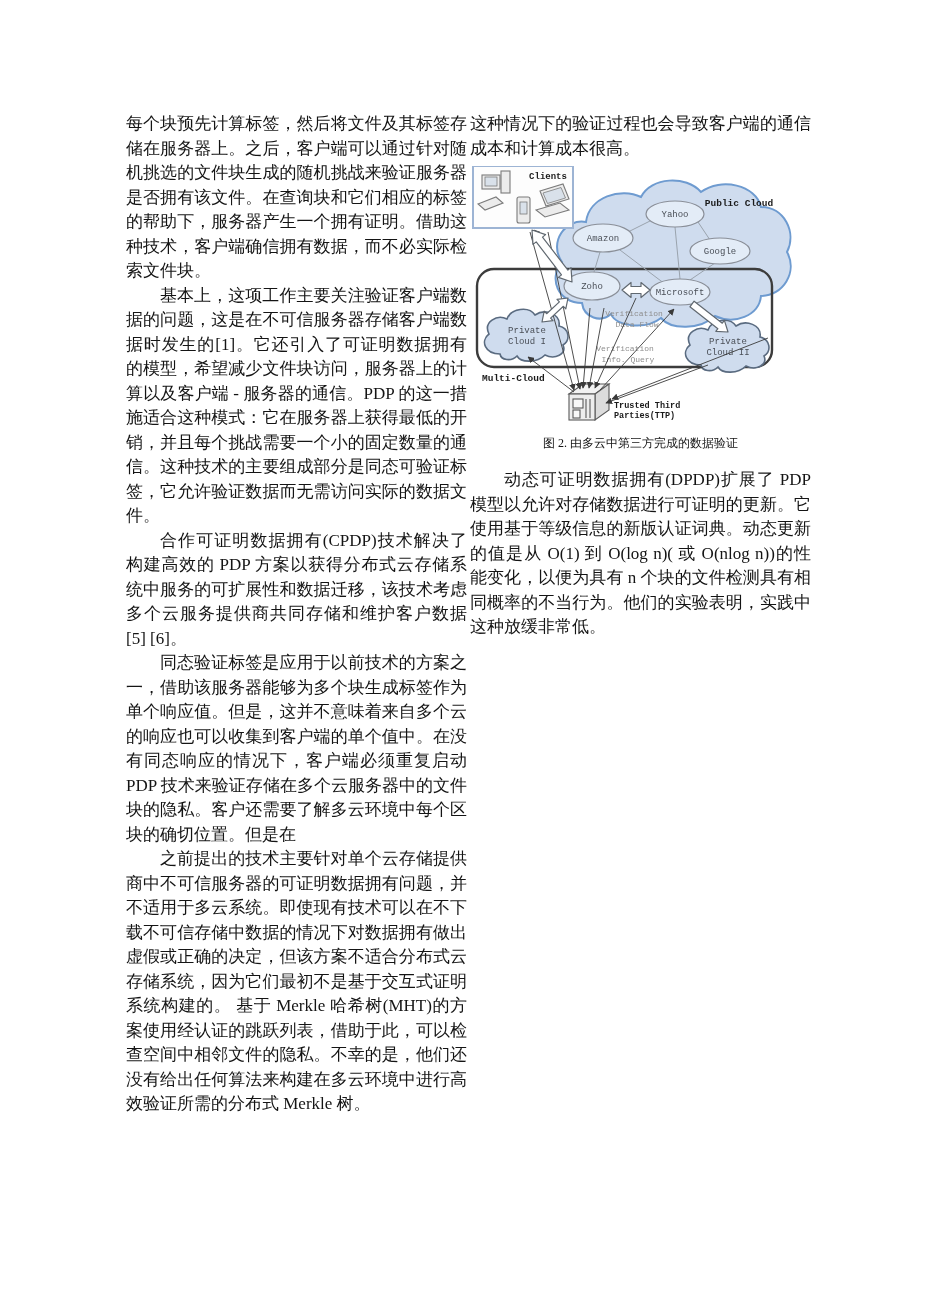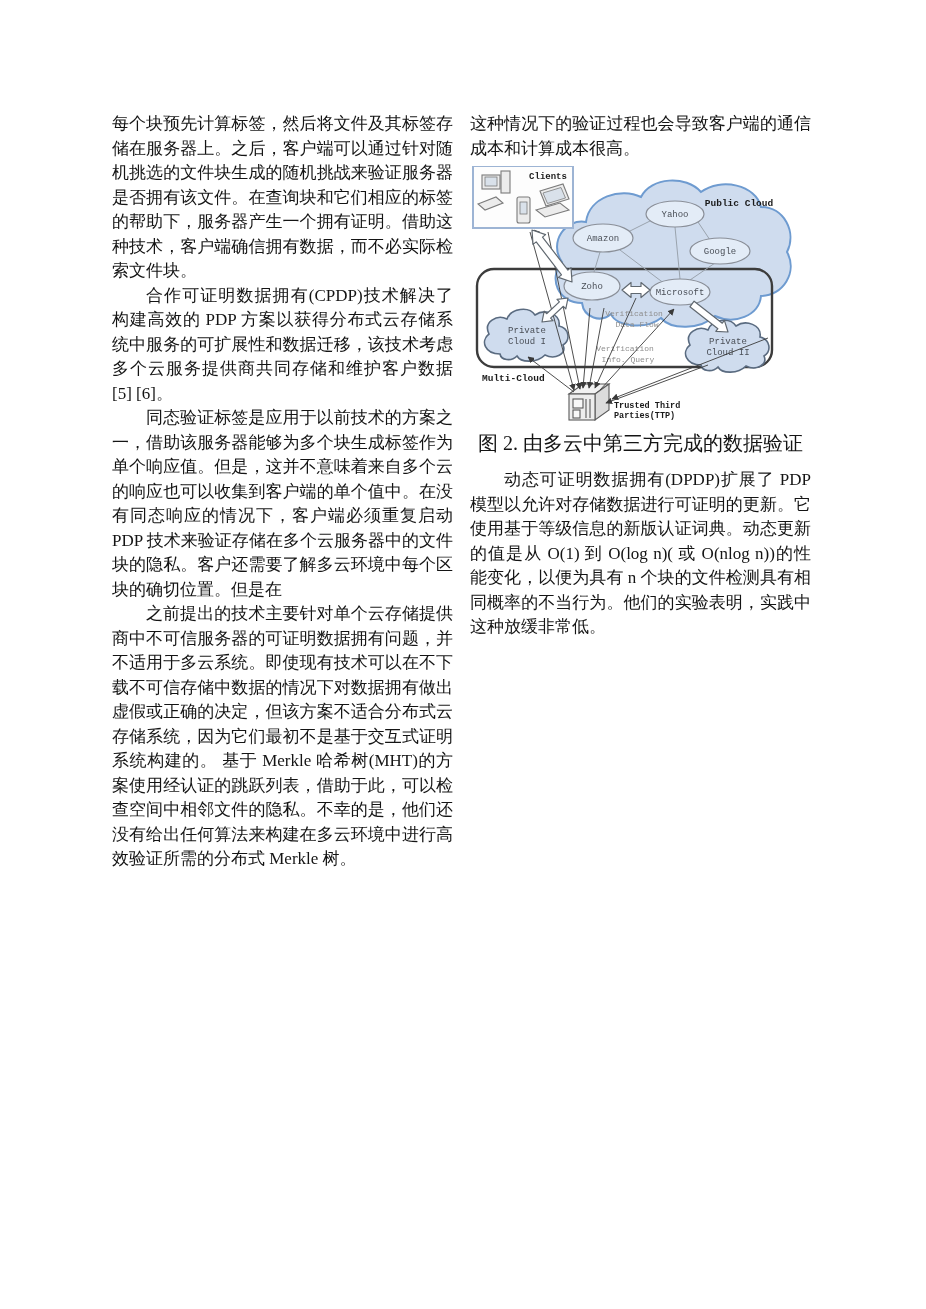--- a/index.html
+++ b/index.html
@@ -3,30 +3,30 @@
 <meta charset="utf-8">
 <style>
   html,body { margin:0; padding:0; background:#ffffff; }
   .page {
     position:relative; width:926px; height:1309px; overflow:hidden;
     background:var(--page_bg,#fff);
     color:var(--text_color,#141414);
     font-family:"Liberation Serif","DejaVu Serif",serif;
   }
   .col { position:absolute; top:112px; width:341px; text-align:justify; }
-  .col-left  { left:112px; }
+  .col-left  { left:126px; }
   .col-right { left:470px; }
   p.body-text { margin:0; font-size:17px; line-height:24.5px; text-indent:2em; }
   p.no-indent { text-indent:0; }
   .section-heading {
     margin:13px 0 0 0; font-size:17px; line-height:24.5px;
     font-weight:normal; text-align:center; text-indent:0;
   }
   .figure { margin:5px 0 0 0; line-height:0; }
-  .figure-caption { margin:5px 0 15px 0; font-size:20px; line-height:20px; text-align:center; text-indent:0; }
+  .figure-caption { margin:5px 0 15px 0; font-size:12px; line-height:20px; text-align:center; text-indent:0; }
 
   
   .fig-mono { font-family:"Liberation Mono","DejaVu Sans Mono",monospace; }
   .big-cloud { fill:var(--cloud_fill,#cfdcee); stroke:var(--cloud_stroke,#6e9bd0); stroke-width:2; }
   .small-cloud { fill:var(--cloud_fill,#cfdcee); stroke:#5a6b80; stroke-width:1.6; }
   .node { fill:var(--ellipse_fill,#e3ecf7); stroke:var(--ellipse_stroke,#8a8f98); stroke-width:1.2; }
   .node-label { font-size:9px; fill:#4a4f57; }
   .bold-label { font-weight:bold; fill:#1a1a1a; }
   .gray-label { font-size:8px; fill:var(--gray_label,#8f8f8f); }
   .conn { stroke:#9aa3ad; stroke-width:1; fill:none; }
@@ -38,20 +38,21 @@
   .device-screen { fill:#d9e1ea; stroke:#7b7b7b; stroke-width:0.8; }
   .ttp-face { stroke:#5a5a5a; stroke-width:1.1; }
 </style>
 </head>
 <body>
 
 <div class="page">
 
   <div class="col col-left">
     <p class="body-text no-indent">每个块预先计算标签，然后将文件及其标签存储在服务器上。之后，客户端可以通过针对随机挑选的文件块生成的随机挑战来验证服务器是否拥有该文件。在查询块和它们相应的标签的帮助下，服务器产生一个拥有证明。借助这种技术，客户端确信拥有数据，而不必实际检索文件块。</p>
+    <p class="body-text">基本上，这项工作主要关注验证客户端数据的问题，这是在不可信服务器存储客户端数据时发生的[1]。它还引入了可证明数据拥有的模型，希望减少文件块访问，服务器上的计算以及客户端 - 服务器的通信。PDP 的这一措施适合这种模式：它在服务器上获得最低的开销，并且每个挑战需要一个小的固定数量的通信。这种技术的主要组成部分是同态可验证标签，它允许验证数据而无需访问实际的数据文件。</p>
     <p class="body-text">合作可证明数据拥有(CPDP)技术解决了构建高效的 PDP 方案以获得分布式云存储系统中服务的可扩展性和数据迁移，该技术考虑多个云服务提供商共同存储和维护客户数据[5] [6]。</p>
     <p class="body-text">同态验证标签是应用于以前技术的方案之一，借助该服务器能够为多个块生成标签作为单个响应值。但是，这并不意味着来自多个云的响应也可以收集到客户端的单个值中。在没有同态响应的情况下，客户端必须重复启动 PDP 技术来验证存储在多个云服务器中的文件块的隐私。客户还需要了解多云环境中每个区块的确切位置。但是在</p>
     <p class="body-text">之前提出的技术主要针对单个云存储提供商中不可信服务器的可证明数据拥有问题，并不适用于多云系统。即使现有技术可以在不下载不可信存储中数据的情况下对数据拥有做出虚假或正确的决定，但该方案不适合分布式云存储系统，因为它们最初不是基于交互式证明系统构建的。 基于 Merkle 哈希树(MHT)的方案使用经认证的跳跃列表，借助于此，可以检查空间中相邻文件的隐私。不幸的是，他们还没有给出任何算法来构建在多云环境中进行高效验证所需的分布式 Merkle 树。</p>
   </div>
 
   <div class="col col-right">
     <p class="body-text no-indent">这种情况下的验证过程也会导致客户端的通信成本和计算成本很高。</p>
 
     <div class="figure">
       <svg width="335" height="262" viewBox="0 0 335 262" xmlns="http://www.w3.org/2000/svg">

